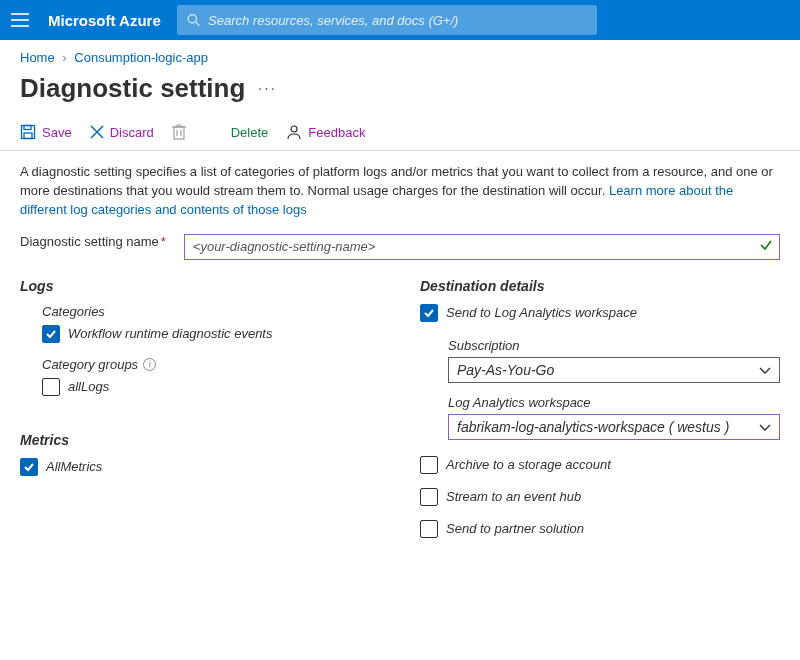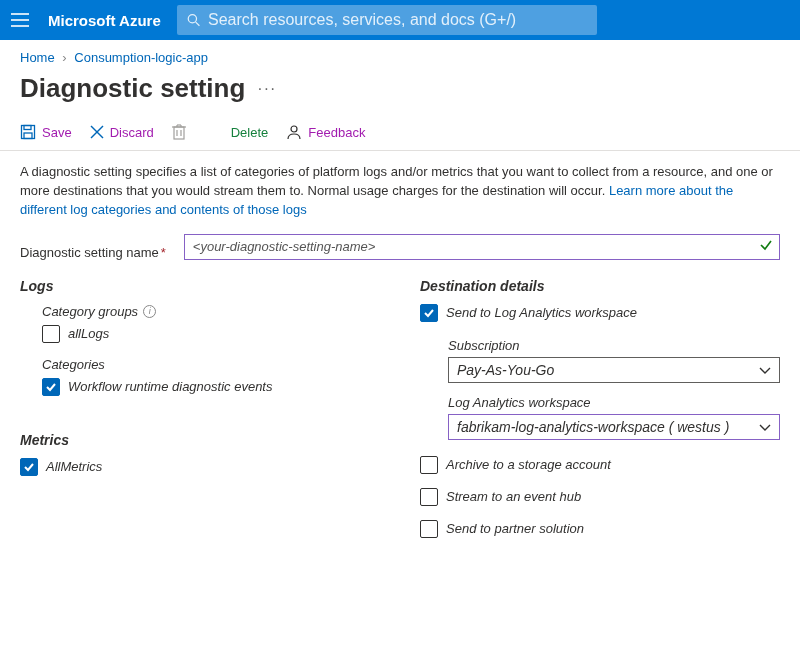--- a/index.html
+++ b/index.html
@@ -28,21 +28,21 @@
     background:#4ea0e1;
     height:30px;
     border-radius:2px;
     display:flex;
     align-items:center;
     padding:0 10px;
     gap:8px;
   }
   .searchwrap input {
     background:transparent; border:none; outline:none; color:#fff;
-    font-size:16px; width:100%;
+    font-size:13px; width:100%;font-style:italic;
   }
   .searchwrap input::placeholder { color:#e3f0fb; }
   
   .breadcrumb { padding: 10px 20px 4px; font-size:13px;}
   .breadcrumb a { color:#0067b8; text-decoration:none; }
   .breadcrumb .sep { color:#888; margin:0 4px;}
   
   .titlebar { padding: 4px 20px 14px; display:flex; align-items:center; gap:12px;}
   .titlebar h1 { font-size:26px; font-weight:600;}
   .dots { color:#666; font-size:16px; letter-spacing:1px;}
@@ -53,21 +53,21 @@
     border-bottom:1px solid #e1dfdd;
   }
   .tbtn { display:flex; align-items:center; gap:6px; font-size:13px; color:#a21caf; cursor:pointer;}
   .tbtn.disabled { color:#15803d;gap:45px; }
   .tbtn svg { flex:none; }
   .tbtn.blue svg { color:#0067b8; }
   
   .desc { padding: 12px 20px 10px; font-size:13px; color:#323130; line-height:1.45;}
   .desc a { color:#0067b8; text-decoration:none;}
   
-  .namerow { display:flex; align-items:flex-end; gap:18px; padding: 4px 20px 18px;}
+  .namerow { display:flex; align-items:flex-start; gap:18px; padding: 4px 20px 18px;}
   .namerow .lbl { white-space:nowrap; font-size:13px;}
   .req { color:#a4262c; margin-left:2px;}
   .input-valid {
     flex:1; height:26px; border:1px solid #833ab4; border-color:#8c44b5;
     border:1px solid #9b5fc0;
     border:1px solid #605e8c;
     border:1px solid #7a5da8;
     display:flex; align-items:center; padding:0 8px; font-style:italic; color:#555; position:relative;
   }
   .input-valid { border:1px solid #8661c5; }
@@ -190,39 +190,39 @@
     </span>
   </div>
 </div>
 
 <div class="cols">
 
   <div class="leftcol">
     <div class="sechead">Logs</div>
 
     <div class="indent">
-      <div class="subhead">
-        <span>Category groups</span>
-        <span class="info-icon">i</span>
-      </div>
-      <div class="cbrow indent2">
-        <div class="cb"></div>
-        <span>allLogs</span>
-      </div>
-    </div>
-
-    <div class="indent">
       <div class="subhead">Categories</div>
       <div class="cbrow indent2">
         <div class="cb checked">
           <svg width="12" height="12" viewBox="0 0 12 12">
               <polyline points="2,6 5,9 10,3" fill="none" stroke="#fff" stroke-width="2"></polyline>
             </svg>
         </div>
         <span>Workflow runtime diagnostic events</span>
+      </div>
+    </div>
+
+    <div class="indent">
+      <div class="subhead">
+        <span>Category groups</span>
+        <span class="info-icon">i</span>
+      </div>
+      <div class="cbrow indent2">
+        <div class="cb"></div>
+        <span>allLogs</span>
       </div>
     </div>
 
     <div class="metrics-block">
       <div class="sechead">Metrics</div>
       <div class="cbrow indent2">
         <div class="cb checked">
           <svg width="12" height="12" viewBox="0 0 12 12">
               <polyline points="2,6 5,9 10,3" fill="none" stroke="#fff" stroke-width="2"></polyline>
             </svg>

